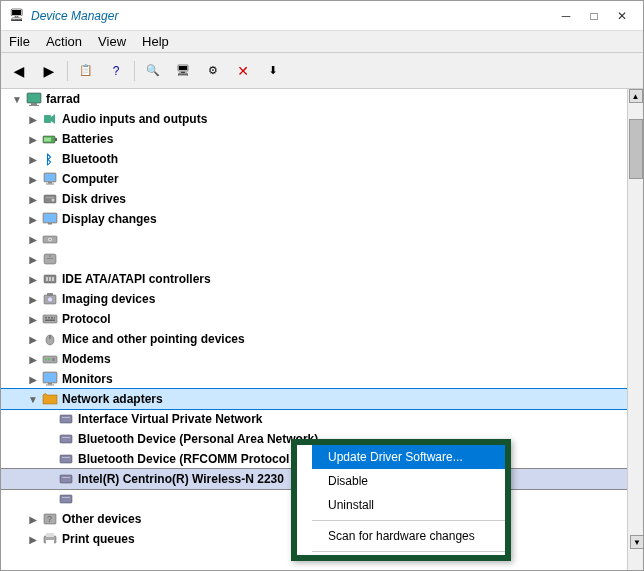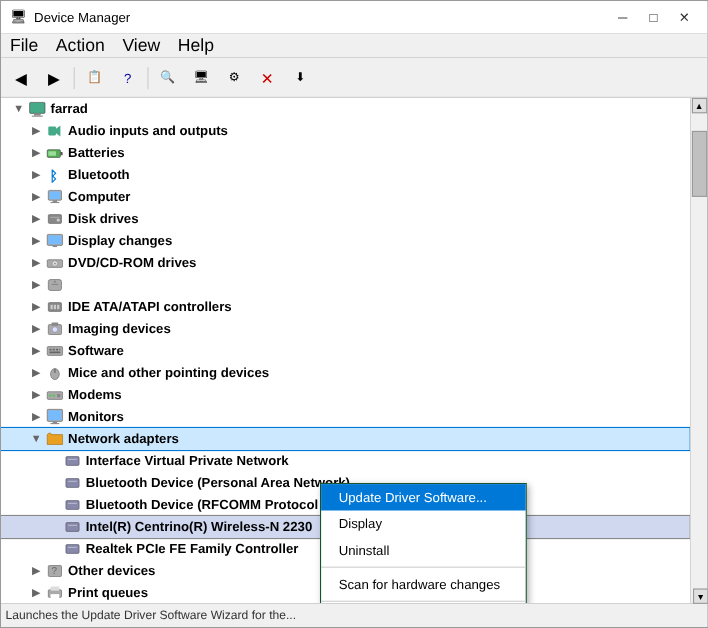--- a/index.html
+++ b/index.html
@@ -38,21 +38,22 @@
       gap: 6px;
     }
 
     .title-bar-icon {
       width: 16px;
       height: 16px;
     }
 
     .title-bar-title {
       font-size: 12px;
-      color: #000000;
+      color: #0369a1;
+      font-style: italic;
     }
 
     .title-bar-controls {
       display: flex;
       gap: 2px;
     }
 
     .tb-btn {
       width: 26px;
       height: 20px;
@@ -69,21 +70,21 @@
     .menu-bar {
       background: #f0f0f0;
       height: 22px;
       display: flex;
       align-items: center;
       border-bottom: 1px solid #ccc;
     }
 
     .menu-item {
       padding: 2px 8px;
-      font-size: 16px;
+      font-size: 13px;
       cursor: pointer;
       height: 100%;
       display: flex;
       align-items: center;
     }
 
     .toolbar {
       background: #f0f0f0;
       height: 36px;
       display: flex;
@@ -180,25 +181,26 @@
     
     .indent-1 { padding-left: 8px; }
     .indent-2 { padding-left: 24px; }
     .indent-3 { padding-left: 40px; }
 
     
     .context-menu {
       position: absolute;
       left: 290px;
       top: 350px;
-      width: 188px;
+      width: 220px;
       background: #fff;
-      border: 1px solid #14532d;
+      border: 6px solid #14532d;
       box-shadow: 2px 2px 6px rgba(0,0,0,0.3);
       z-index: 100;
+      padding-left: 15px;
     }
 
     .ctx-item {
       padding: 5px 16px;
       font-size: 12px;
       cursor: pointer;
     }
     .ctx-item.highlighted {
       background: #0078d7;
       color: #fff;
@@ -346,21 +348,20 @@
 
       <div class="tree-item indent-2">
         <span class="expand-icon">▶</span>
         <span class="item-icon">
           <svg width="16" height="16" viewBox="0 0 16 16">
               <rect x="1" y="5" width="14" height="7" rx="1" fill="#aaa" stroke="#555" stroke-width="0.5"></rect>
               <circle cx="8" cy="8.5" r="2.5" fill="#ddd" stroke="#888" stroke-width="0.5"></circle>
               <circle cx="8" cy="8.5" r="0.8" fill="#888"></circle>
             </svg>
         </span>
-        <span class="item-label">DVD/CD-ROM drives</span>
       </div>
 
       <div class="tree-item indent-2">
         <span class="expand-icon">▶</span>
         <span class="item-icon">
           <svg width="16" height="16" viewBox="0 0 16 16">
               <rect x="2" y="3" width="12" height="10" rx="2" fill="#aaa" stroke="#555" stroke-width="0.5"></rect>
               <circle cx="8" cy="5" r="1" fill="#888"></circle>
               <rect x="5" y="7" width="6" height="1" fill="#888"></rect>
             </svg>
@@ -397,21 +398,21 @@
         <span class="item-icon">
           <svg width="16" height="16" viewBox="0 0 16 16">
               <rect x="1" y="4" width="14" height="8" rx="1" fill="#aaa" stroke="#555" stroke-width="0.5"></rect>
               <rect x="3" y="6" width="2" height="1.5" rx="0.3" fill="#666"></rect>
               <rect x="6" y="6" width="2" height="1.5" rx="0.3" fill="#666"></rect>
               <rect x="9" y="6" width="2" height="1.5" rx="0.3" fill="#666"></rect>
               <rect x="12" y="6" width="1" height="1.5" rx="0.3" fill="#666"></rect>
               <rect x="3" y="8.5" width="10" height="1.5" rx="0.3" fill="#666"></rect>
             </svg>
         </span>
-        <span class="item-label">Software</span>
+        <span class="item-label">Protocol</span>
       </div>
 
       <div class="tree-item indent-2">
         <span class="expand-icon">▶</span>
         <span class="item-icon">
           <svg width="16" height="16" viewBox="0 0 16 16">
               <ellipse cx="8" cy="9" rx="4" ry="5" fill="#aaa" stroke="#555" stroke-width="0.5"></ellipse>
               <rect x="7" y="4" width="2" height="4" rx="1" fill="#888"></rect>
               <line x1="8" y1="4" x2="8" y2="8" stroke="#666" stroke-width="0.5"></line>
             </svg>
@@ -500,21 +501,20 @@
       </div>
 
       <div class="tree-item indent-3">
         <span class="expand-icon"></span>
         <span class="item-icon">
           <svg width="16" height="16" viewBox="0 0 16 16">
               <rect x="2" y="4" width="12" height="8" rx="1" fill="#88a" stroke="#445" stroke-width="0.5"></rect>
               <rect x="4" y="6" width="8" height="1" fill="#bbc"></rect>
             </svg>
         </span>
-        <span class="item-label">Realtek PCIe FE Family Controller</span>
       </div>
 
       <div class="tree-item indent-2">
         <span class="expand-icon">▶</span>
         <span class="item-icon">
           <svg width="16" height="16" viewBox="0 0 16 16">
               <rect x="2" y="3" width="12" height="10" rx="1" fill="#aaa" stroke="#555" stroke-width="0.5"></rect>
               <text x="5" y="11" font-size="9" fill="#666">?</text>
             </svg>
         </span>
@@ -528,33 +528,30 @@
               <rect x="2" y="5" width="12" height="7" rx="1" fill="#aaa" stroke="#555" stroke-width="0.5"></rect>
               <rect x="4" y="2" width="8" height="4" rx="0.5" fill="#ddd"></rect>
               <rect x="4" y="9" width="8" height="5" fill="#fff"></rect>
             </svg>
         </span>
         <span class="item-label">Print queues</span>
       </div>
 
       <div class="context-menu">
         <div class="ctx-item highlighted">Update Driver Software...</div>
-        <div class="ctx-item">Display</div>
+        <div class="ctx-item">Disable</div>
         <div class="ctx-item">Uninstall</div>
         <div class="ctx-separator"></div>
         <div class="ctx-item">Scan for hardware changes</div>
         <div class="ctx-separator"></div>
 
       </div>
 
     </div>
 
     <div class="scrollbar-area">
       <div style="width:14px;height:14px;background:#e0e0e0;border:1px solid #999;display:flex;align-items:center;justify-content:center;font-size:8px;">▲</div>
       <div class="scroll-thumb"></div>
       <div style="position:absolute;bottom:22px;right:0;width:14px;height:14px;background:#e0e0e0;border:1px solid #999;display:flex;align-items:center;justify-content:center;font-size:8px;">▼</div>
     </div>
   </div>
 
-  <div class="status-bar">
-    <span>Launches the Update Driver Software Wizard for the...</span>
-  </div>
 </div>
 
 </body></html>

